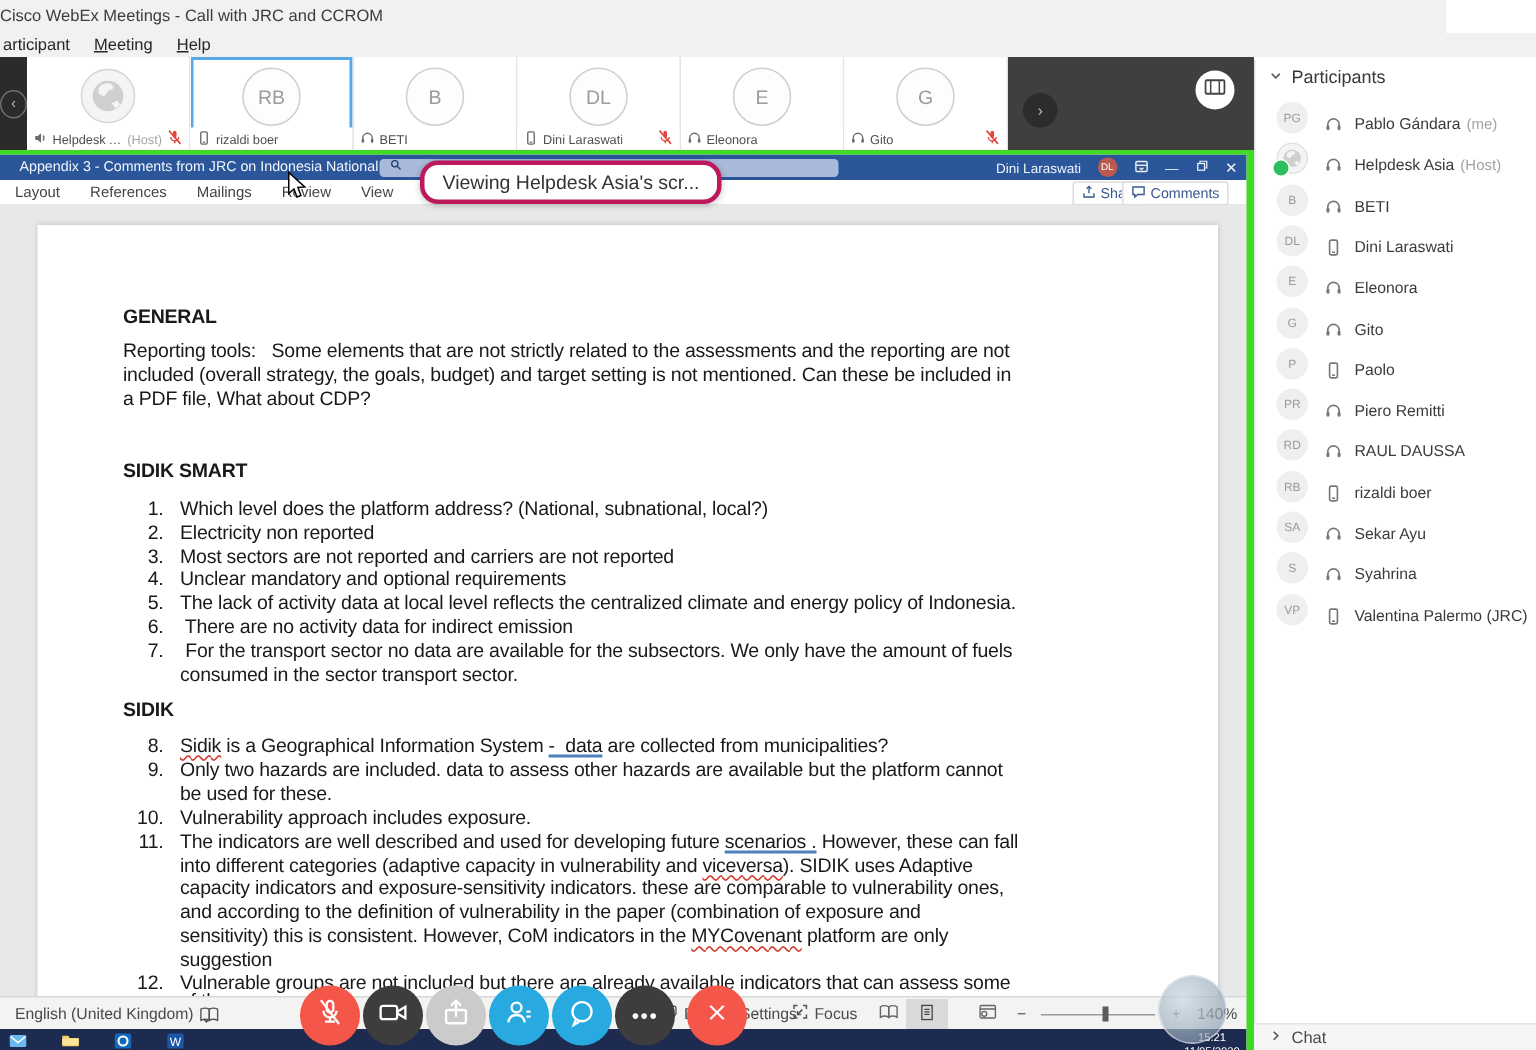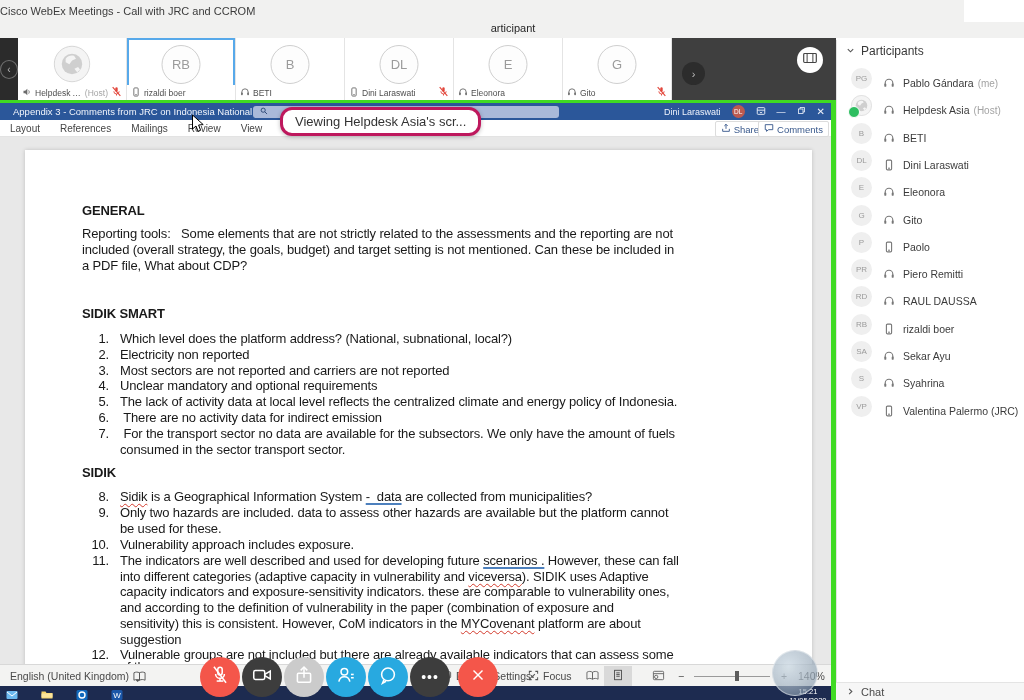--- a/index.html
+++ b/index.html
@@ -2,21 +2,21 @@
 <html><head>
 <meta charset="utf-8">
 <style>
   html,body{margin:0;padding:0;background:#fff;font-family:"Liberation Sans",sans-serif;}
   #root{position:relative;width:1024px;height:700px;overflow:hidden;background:#fff;}
 
   
   .titlebar{position:absolute;left:0;top:0;width:964px;height:22px;background:#f1f1f0;
     font-size:11px;color:#3c3c3c;text-align:left;line-height:22px;}
   .menubar{position:absolute;left:0;top:22px;width:1024px;height:16px;background:#f1f1f0;
-    font-size:11px;color:#262626;display:flex;align-items:center;gap:16px;padding-left:2px;box-sizing:border-box;flex-direction:column;}
+    font-size:11px;color:#262626;display:flex;align-items:center;gap:16px;padding-left:2px;box-sizing:border-box;}
   .menubar span{cursor:default;}
 
   
   .strip{position:absolute;left:0;top:38px;width:836px;height:62px;background:#fff;}
   .strip-scroll-left{position:absolute;left:0;top:38px;width:18px;height:62px;background:#2b2b2b;
     display:flex;align-items:center;justify-content:center;}
   .scroll-circ{width:17px;height:17px;border:1px solid #6f6f6f;border-radius:50%;color:#b9b9b9;
     font-size:10px;display:flex;align-items:center;justify-content:center;}
   .thumbs{position:absolute;left:18px;top:38px;height:62px;display:flex;}
   .thumb{position:relative;width:109px;height:62px;background:#fff;border-right:1px solid #e4e4e4;box-sizing:border-box;}
@@ -259,21 +259,21 @@
         <span class="tab">Developer</span>
         <span class="tab">Help</span>
       <div class="rbtn" style="right:66px;">
         <span id="share-doc-ic"><svg width="10" height="10" viewBox="0 0 12 12" fill="none" stroke="#39598c" stroke-width="1.1">
               <path d="M2 7v3h8V7"></path>
               <line x1="6" y1="1.5" x2="6" y2="7"></line>
               <path d="M4 3.5l2-2 2 2"></path>
             </svg></span>
         <span>Share</span>
       </div>
-      <div class="rbtn" style="right:2px;">
+      <div class="rbtn" style="right:12px;">
         <span id="comments-ic"><svg width="10" height="10" viewBox="0 0 12 12" fill="none" stroke="#39598c" stroke-width="1.1">
               <path d="M1.5 2h9v6h-5l-2.5 2V8h-1.5z"></path>
             </svg></span>
         <span>Comments</span>
       </div>
     </div>
     <div class="wdoc">
       <div class="page"></div>
       <div id="doc-lines">
           <div class="docline h" style="top: 66px;"><span class="">GENERAL</span></div>
@@ -291,21 +291,21 @@
           <div class="docline c" style="top: 305px;"><span class="">consumed in the sector transport sector.</span></div>
           <div class="docline h" style="top: 328px;"><span class="">SIDIK</span></div>
           <div class="docline n" style="top: 352px;"><span class="num">8.</span><span class="txt"><span class="u-red">Sidik</span><span class=""> is a Geographical Information System </span><span class="u-blue">-  data</span><span class=""> are collected from municipalities?</span></span></div>
           <div class="docline n" style="top: 368px;"><span class="num">9.</span><span class="txt"><span class="">Only two hazards are included. data to assess other hazards are available but the platform cannot</span></span></div>
           <div class="docline c" style="top: 384px;"><span class="">be used for these.</span></div>
           <div class="docline n" style="top: 400px;"><span class="num">10.</span><span class="txt"><span class="">Vulnerability approach includes exposure.</span></span></div>
           <div class="docline n" style="top: 416px;"><span class="num">11.</span><span class="txt"><span class="">The indicators are well described and used for developing future </span><span class="u-blue">scenarios .</span><span class=""> However, these can fall</span></span></div>
           <div class="docline c" style="top: 432px;"><span class="">into different categories (adaptive capacity in vulnerability and </span><span class="u-red">viceversa</span><span class="">). SIDIK uses Adaptive</span></div>
           <div class="docline c" style="top: 447px;"><span class="">capacity indicators and exposure-sensitivity indicators. these are comparable to vulnerability ones,</span></div>
           <div class="docline c" style="top: 463px;"><span class="">and according to the definition of vulnerability in the paper (combination of exposure and</span></div>
-          <div class="docline c" style="top: 479px;"><span class="">sensitivity) this is consistent. However, CoM indicators in the </span><span class="u-red">MYCovenant</span><span class=""> platform are about</span></div>
+          <div class="docline c" style="top: 479px;"><span class="">sensitivity) this is consistent. However, CoM indicators in the </span><span class="u-red">MYCovenant</span><span class=""> platform are only</span></div>
           <div class="docline c" style="top: 495px;"><span class="">suggestion</span></div>
           <div class="docline n" style="top: 510px;"><span class="num">12.</span><span class="txt"><span class="">Vulnerable groups are not included but there are already available indicators that can assess some</span></span></div>
           <div class="docline c" style="top: 522px;"><span class="">of the</span></div>
         </div>
     </div>
     <div class="wstatus">
       <div class="ws" style="left:10px;">
         <span>English (United Kingdom)</span>
       </div>
       <div class="ws" style="left:133px;" id="proof-ic">

